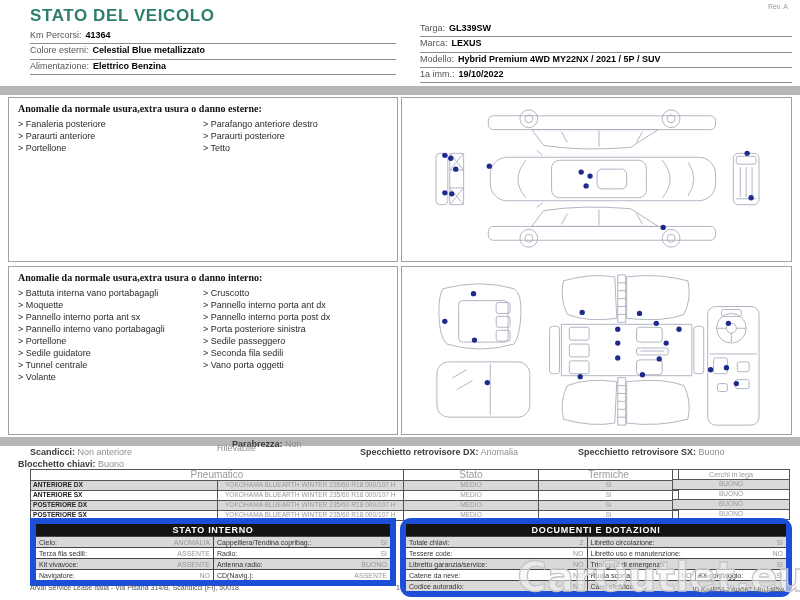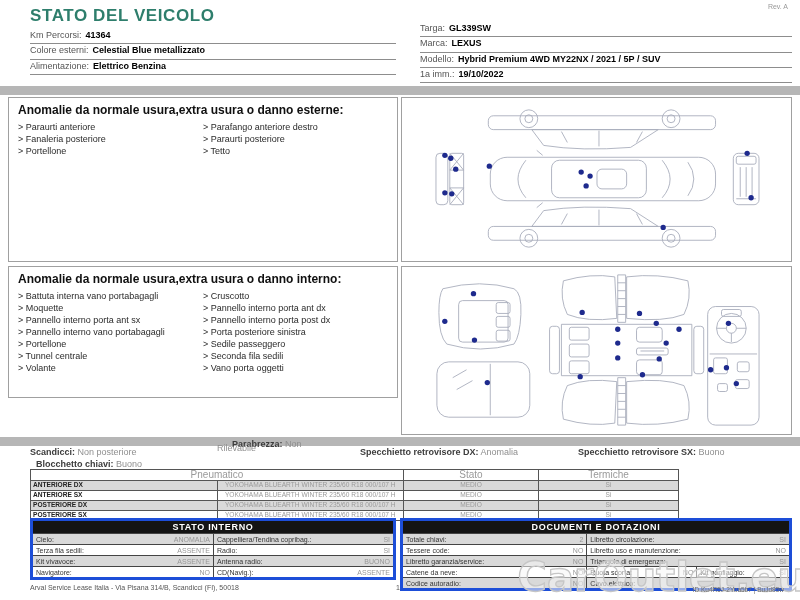--- a/index.html
+++ b/index.html
@@ -18,67 +18,67 @@
   .info-row .lbl{color:#555;}
   .info-row .val{color:#000;font-weight:bold;}
 
   .band{position:absolute;left:0;width:800px;height:9px;background:#b6b6b6;}
   .band1{top:86px;}
   .band2{top:437px;}
 
   .panel{position:absolute;background:#fff;border:1px solid #a0a0a0;box-sizing:border-box;}
   .p-ext-list{left:8px;top:97px;width:390px;height:165px;padding:5px 9px;}
   .p-ext-diag{left:401px;top:97px;width:391px;height:165px;}
-  .p-int-list{left:8px;top:266px;width:390px;height:132px;padding:5px 9px;}
+  .p-int-list{left:8px;top:266px;width:390px;height:169px;padding:5px 9px;}
   .p-int-diag{left:401px;top:266px;width:391px;height:169px;}
 
-  .anom-title{font-size:12px;font-weight:bold;color:#101010;margin-bottom:5px;}
+  .anom-title{font-size:10px;font-weight:bold;color:#101010;margin-bottom:5px;font-family:Liberation Serif, serif;}
   .anom-cols{display:flex;}
   .anom-col{width:50%;font-size:9px;color:#2a2a2a;line-height:1.22;}
   .anom-item{margin:0 0 1px 0;}
 
   .diag-svg{display:block;width:100%;height:100%;}
 
   .cond{position:absolute;font-size:9px;white-space:nowrap;}
   .cond .clbl{color:#3c3c3c;font-weight:bold;}
   .cond .cval{color:#8f8f8f;}
   .c1{left:30px;top:447px;}
   .c2{left:232px;top:439px;}
   .c2 .wrapv{position:relative;display:inline-block;}
   .c2 .ovl{position:absolute;left:-68px;top:4px;color:#8f8f8f;}
   .c3{left:360px;top:447px;}
   .c4{left:578px;top:447px;}
-  .c5{left:36px;top:459px;}
+  .c5{left:18px;top:459px;}
 
   table.grid{position:absolute;border-collapse:collapse;table-layout:fixed;}
   table.grid td{border:1px solid #555;height:9px;line-height:1;padding:0 2px;
                 overflow:hidden;white-space:nowrap;}
   .t-tyres{left:30px;top:469px;width:635px;font-size:6.6px;}
   .t-tyres td.hdr{color:#9a9a9a;text-align:center;font-size:10px;}
   .t-tyres td.pos{font-weight:bold;color:#222;}
   .t-tyres td.cen{color:#9a9a9a;text-align:center;}
   .t-tyres tr.alt{background:#d9d9d9;}
   .t-cerchi{left:672px;top:469px;width:118px;font-size:6.6px;}
   .t-cerchi td{text-align:center;color:#9a9a9a;}
   .t-cerchi td.hdr{font-size:7.2px;}
   .t-cerchi tr.alt{background:#d9d9d9;}
 
-  .blk{position:absolute;box-sizing:border-box;border:3px solid #1d4ed8;}
+  .blk{position:absolute;box-sizing:border-box;border:6px solid #1d4ed8;}
   .blk-head{background:#141414;color:#fff;font-weight:bold;font-size:9px;
             text-align:center;letter-spacing:.7px;height:12px;line-height:12px;}
   .blk-row{display:flex;height:10px;border-top:1px solid #444;align-items:center;
            font-size:7px;}
   .blk-row.alt{background:#d9d9d9;}
   .pair{display:flex;justify-content:space-between;align-items:center;
         height:100%;padding:0 3px;box-sizing:border-box;overflow:hidden;white-space:nowrap;}
   .pair + .pair{border-left:1px solid #444;}
   .plbl{color:#333;}
   .pval{color:#979797;margin-left:4px;}
   .b-stato{left:30px;top:518px;width:366px;}
-  .b-doc{left:400px;top:518px;width:392px;}
+  .b-doc{left:400px;top:518px;width:392px;border-radius:11px;}
   .w50{width:50%;} .w47{width:47.5%;} .w52{width:52.5%;}
   .w28{width:28.5%;} .w24{width:24%;}
 
   .f-company{position:absolute;left:30px;top:584px;font-size:7px;color:#555;}
   .f-page{position:absolute;left:396px;top:584px;font-size:7px;color:#555;}
   .f-id{position:absolute;right:16px;top:586px;font-size:6.5px;color:#6f6f6f;z-index:6;}
 
   .watermark{position:absolute;right:-6px;top:554px;font-size:40px;font-weight:bold;
              font-family:"DejaVu Sans", sans-serif;color:rgba(246,246,246,.55);
              -webkit-text-stroke:1.3px #c6c6c6;letter-spacing:0;z-index:5;
@@ -125,22 +125,22 @@
       <span class="val">19/10/2022</span>
     </div>
   </div>
 
   <div class="band band1"></div>
 
   <div class="panel p-ext-list">
     <div class="anom-title">Anomalie da normale usura,extra usura o danno esterne:</div>
     <div class="anom-cols">
       <div class="anom-col">
+        <div class="anom-item">&gt; Fanaleria posteriore</div>
         <div class="anom-item">&gt; Paraurti anteriore</div>
-        <div class="anom-item">&gt; Fanaleria posteriore</div>
         <div class="anom-item">&gt; Portellone</div>
       </div>
       <div class="anom-col">
         <div class="anom-item">&gt; Parafango anteriore destro</div>
         <div class="anom-item">&gt; Paraurti posteriore</div>
         <div class="anom-item">&gt; Tetto</div>
       </div>
     </div>
   </div>
 
@@ -198,20 +198,21 @@
 
   <div class="panel p-int-list">
     <div class="anom-title">Anomalie da normale usura,extra usura o danno interno:</div>
     <div class="anom-cols">
       <div class="anom-col">
         <div class="anom-item">&gt; Battuta interna vano portabagagli</div>
         <div class="anom-item">&gt; Moquette</div>
         <div class="anom-item">&gt; Pannello interno porta ant sx</div>
         <div class="anom-item">&gt; Pannello interno vano portabagagli</div>
         <div class="anom-item">&gt; Portellone</div>
+        <div class="anom-item">&gt; Sedile guidatore</div>
         <div class="anom-item">&gt; Tunnel centrale</div>
         <div class="anom-item">&gt; Volante</div>
       </div>
       <div class="anom-col">
         <div class="anom-item">&gt; Cruscotto</div>
         <div class="anom-item">&gt; Pannello interno porta ant dx</div>
         <div class="anom-item">&gt; Pannello interno porta post dx</div>
         <div class="anom-item">&gt; Porta posteriore sinistra</div>
         <div class="anom-item">&gt; Sedile passeggero</div>
         <div class="anom-item">&gt; Seconda fila sedili</div>
@@ -286,21 +287,21 @@
         <circle cx="327" cy="102" r="2.7"></circle>
           <circle cx="337" cy="118" r="2.7"></circle>
       </g>
     </svg>
   </div>
 
   <div class="band band2"></div>
 
   <div class="cond c1">
     <span class="clbl">Scandicci:</span>
-    <span class="cval">Non posteriore</span>
+    <span class="cval">Non anteriore</span>
   </div>
   <div class="cond c2">
     <span class="clbl">Parabrezza:</span>
     <span class="wrapv">
       <span class="cval">Non</span>
       <span class="cval ovl">Rilevabile</span>
     </span>
   </div>
   <div class="cond c3">
     <span class="clbl">Specchietto retrovisore DX:</span>
@@ -342,20 +343,39 @@
     </tr>
     <tr>
       <td class="pos">POSTERIORE SX</td>
       <td class="cen">YOKOHAMA BLUEARTH WINTER 235/60 R18 000/107 H</td>
       <td class="cen">MEDIO</td>
       <td class="cen">Si</td>
     </tr>
   </tbody>
     </table>
 
+  <table class="grid t-cerchi">
+    <tbody>
+        <tr>
+      <td class="hdr">Cerchi in lega</td>
+    </tr>
+    <tr class="alt">
+          <td>BUONO</td>
+        </tr>
+    <tr>
+          <td>BUONO</td>
+        </tr>
+    <tr class="alt">
+          <td>BUONO</td>
+        </tr>
+    <tr>
+          <td>BUONO</td>
+        </tr>
+  </tbody>
+    </table>
 
   <div class="blk b-stato">
     <div class="blk-head">STATO INTERNO</div>
     <div class="blk-row alt">
       <div class="pair w50">
           <span class="plbl">Cielo:</span>
           <span class="pval">ANOMALIA</span>
         </div>
       <div class="pair w50">
           <span class="plbl">Cappelliera/Tendina copribag.:</span>

